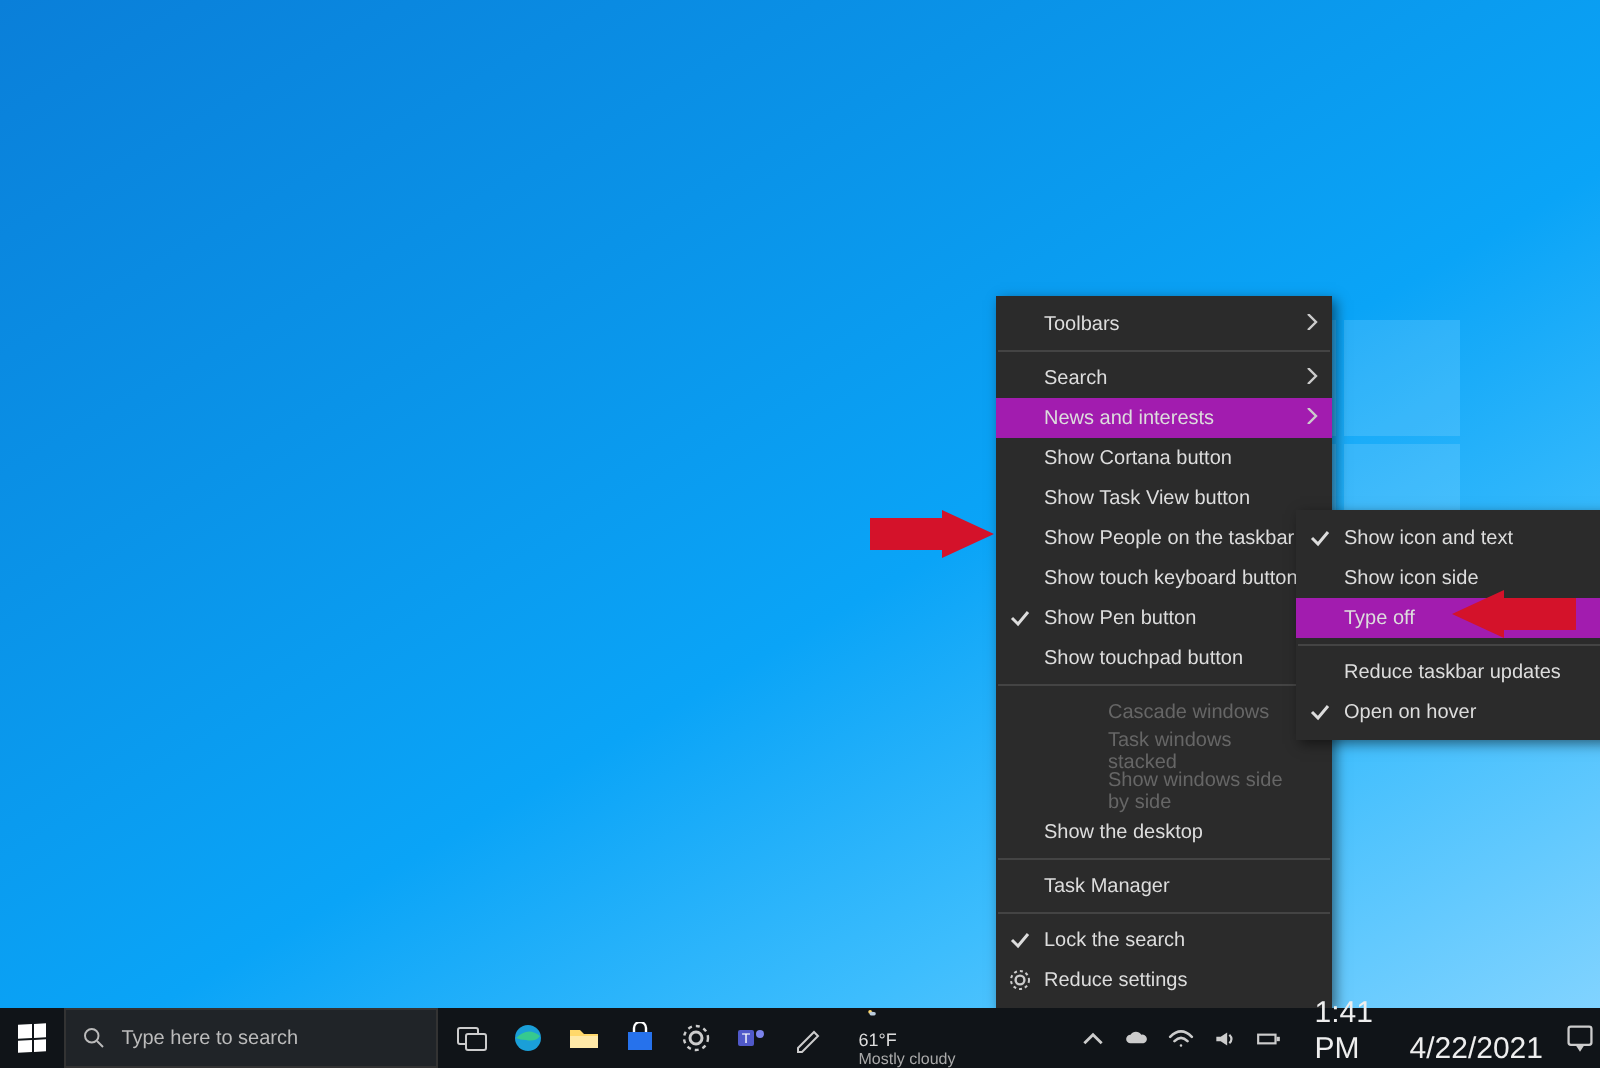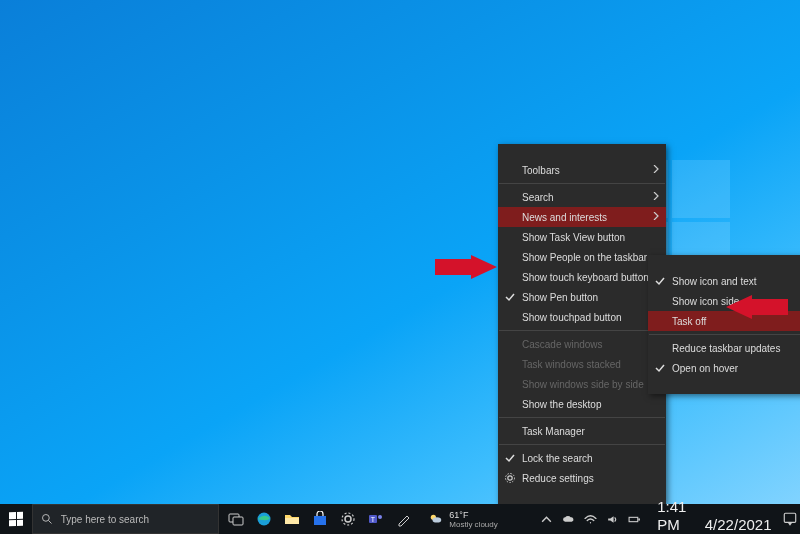--- a/index.html
+++ b/index.html
@@ -78,26 +78,27 @@
   align-items: center;
   justify-content: center;
   cursor: pointer;
 }
 .tb-icon svg { width: 16px; height: 16px; }
 
 .taskbar-spacer { flex: 1; }
 
 .weather-widget {
   display: flex;
-  align-items: center;
+  align-items: flex-start;
   gap: 6px;
   padding: 0 8px;
   font-size: 9px;
   color: #ddd;
   min-width: 110px;
+  flex-direction: column;
 }
 .weather-widget svg { width: 14px; height: 14px; }
 
 .systray {
   display: flex;
   align-items: center;
   gap: 4px;
   padding: 0 6px;
 }
 .systray .tray-icon {
@@ -117,37 +118,37 @@
   line-height: 1.2;
   color: #eee;
 }
 
 
 .context-menu {
   position: absolute;
   background: #2b2b2b;
   color: #ddd;
   font-size: 10px;
-  padding: 16px 0;
+  padding: 4px 0;
   box-shadow: 2px 2px 6px rgba(0,0,0,0.5);
   min-width: 168px;
 }
 .context-menu.primary { left: 498px; bottom: 30px; width: 168px; }
 .context-menu.sub { left: 648px; top: 255px; width: 150px; }
 
 .menu-item {
   display: flex;
   align-items: center;
   height: 20px;
   padding: 0 16px 0 24px;
   position: relative;
   cursor: pointer;
 }
-.menu-item:hover, .menu-item.highlight { background: #7f1d1d; }
-.menu-item.disabled { color: #666; cursor: default; }
+.menu-item:hover, .menu-item.highlight { background: #a21caf; }
+.menu-item.disabled { color: #666; cursor: default; margin-left: 32px; }
 .menu-item .check {
   position: absolute;
   left: 6px;
   top: 4px;
   width: 12px; height: 12px;
 }
 .menu-item .chevron {
   position: absolute;
   right: 6px;
   top: 5px;
@@ -192,20 +193,23 @@
           <path d="M2 0 L6 4 L2 8" stroke="#ccc" stroke-width="1.2" fill="none"></path>
         </svg>
     </div>
     <div class="menu-item highlight">
       <span>News and interests</span>
       <svg class="chevron" viewBox="0 0 8 8">
           <path d="M2 0 L6 4 L2 8" stroke="#ccc" stroke-width="1.2" fill="none"></path>
         </svg>
     </div>
     <div class="menu-item">
+      <span>Show Cortana button</span>
+    </div>
+    <div class="menu-item">
       <span>Show Task View button</span>
     </div>
     <div class="menu-item">
       <span>Show People on the taskbar</span>
     </div>
     <div class="menu-item">
       <span>Show touch keyboard button</span>
     </div>
     <div class="menu-item">
       <svg class="check" viewBox="0 0 12 12">
@@ -253,21 +257,21 @@
     <div class="menu-item">
       <svg class="check" viewBox="0 0 12 12">
           <path d="M2 6 L5 9 L10 3" stroke="#ddd" stroke-width="1.5" fill="none"></path>
         </svg>
       <span>Show icon and text</span>
     </div>
     <div class="menu-item">
       <span>Show icon side</span>
     </div>
     <div class="menu-item highlight">
-      <span>Task off</span>
+      <span>Type off</span>
     </div>
     <div class="menu-separator"></div>
     <div class="menu-item">
       <span>Reduce taskbar updates</span>
     </div>
     <div class="menu-item">
       <svg class="check" viewBox="0 0 12 12">
           <path d="M2 6 L5 9 L10 3" stroke="#ddd" stroke-width="1.5" fill="none"></path>
         </svg>
       <span>Open on hover</span>

